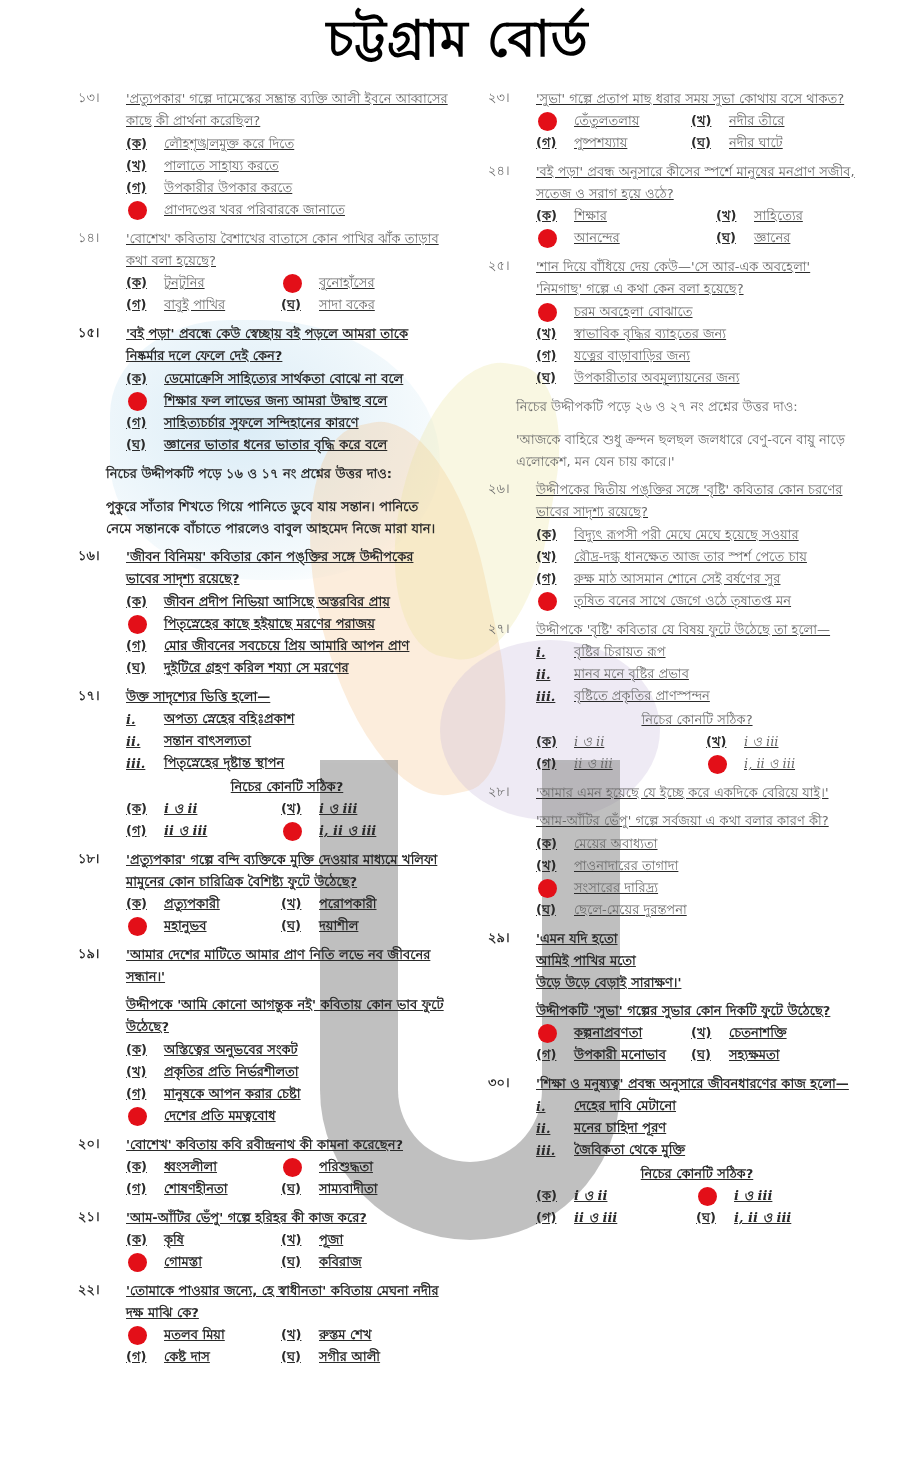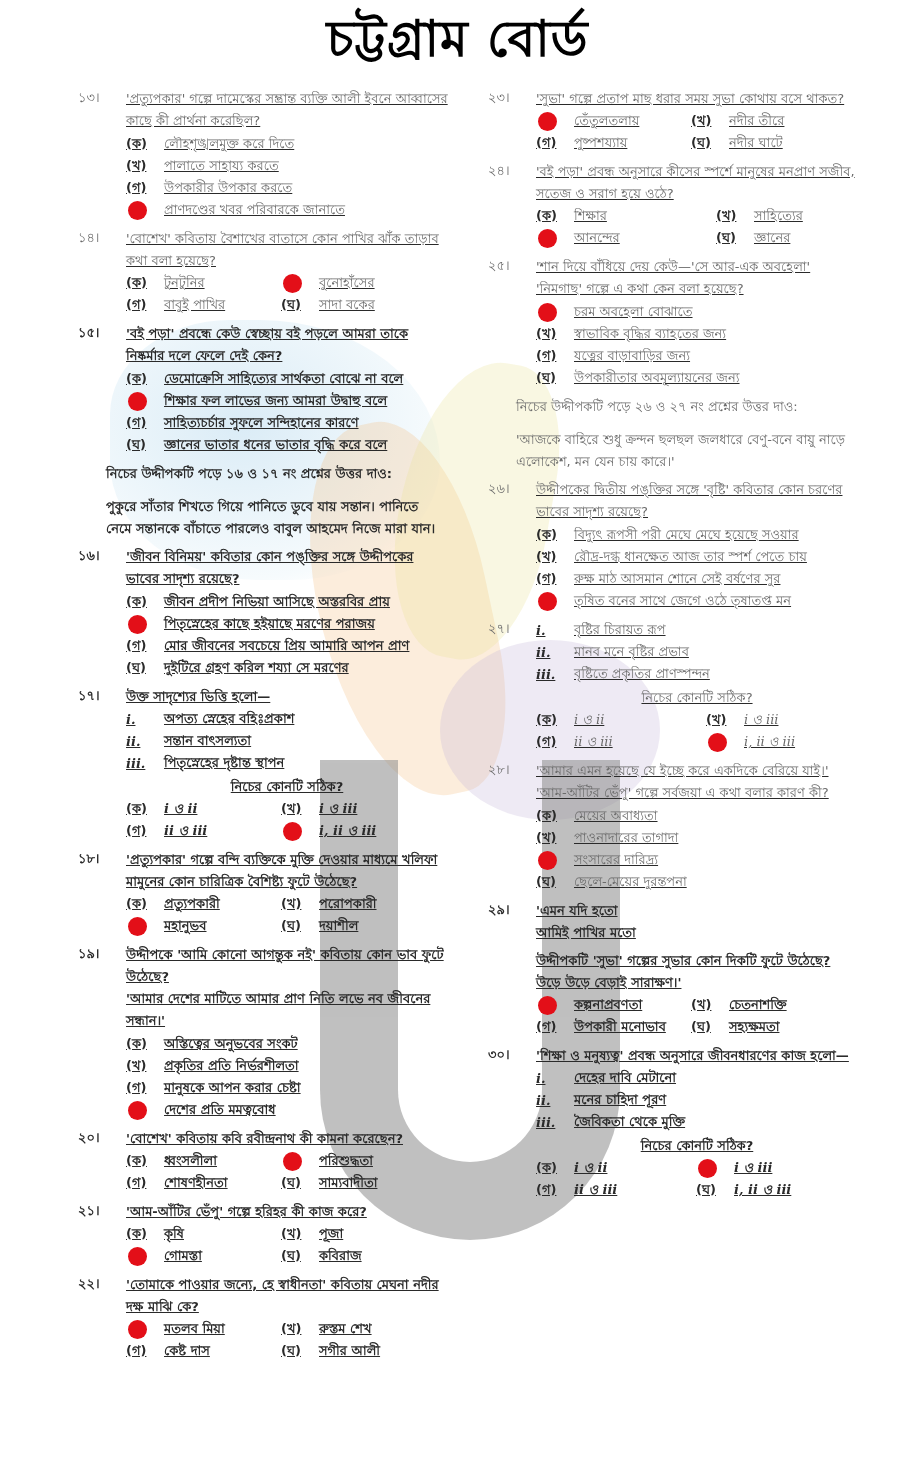--- a/index.html
+++ b/index.html
@@ -213,22 +213,22 @@
         </div>
       <div class="opt">
           <span class="opt-label">(ঘ)</span>
           <span class="opt-text">দয়াশীল</span>
         </div>
     </div>
   </div>
 
   <div class="q">
     <span class="qnum">১৯।</span>
+    <div class="qtext">'আমার দেশের মাটিতে আমার প্রাণ নিতি লভে নব জীবনের সন্ধান।'</div>
     <div class="qtext" style="margin-top:6px">উদ্দীপকে 'আমি কোনো আগন্তুক নই' কবিতায় কোন ভাব ফুটে উঠেছে?</div>
-    <div class="qtext">'আমার দেশের মাটিতে আমার প্রাণ নিতি লভে নব জীবনের সন্ধান।'</div>
     <div class="opts1">
       <div class="opt">
           <span class="opt-label">(ক)</span>
           <span class="opt-text">অস্তিত্বের অনুভবের সংকট</span>
         </div>
       <div class="opt">
           <span class="opt-label">(খ)</span>
           <span class="opt-text">প্রকৃতির প্রতি নির্ভরশীলতা</span>
         </div>
       <div class="opt">
@@ -404,20 +404,21 @@
         </div>
       <div class="opt">
           <span class="dot"></span>
           <span class="opt-text">তৃষিত বনের সাথে জেগে ওঠে তৃষাতপ্ত মন</span>
         </div>
     </div>
   </div>
 
   <div class="q light">
     <span class="qnum">২৭।</span>
+    <div class="qtext">উদ্দীপকে 'বৃষ্টি' কবিতার যে বিষয় ফুটে উঠেছে তা হলো—</div>
     <div class="roman">
         <span class="roman-label">i.</span>
         <span class="roman-text">বৃষ্টির চিরায়ত রূপ</span>
       </div>
     <div class="roman">
         <span class="roman-label">ii.</span>
         <span class="roman-text">মানব মনে বৃষ্টির প্রভাব</span>
       </div>
     <div class="roman">
         <span class="roman-label">iii.</span>
@@ -440,21 +441,21 @@
       <div class="opt">
           <span class="dot"></span>
           <span class="opt-text italic">i, ii ও iii</span>
         </div>
     </div>
   </div>
 
   <div class="q light">
     <span class="qnum">২৮।</span>
     <div class="qtext">'আমার এমন হয়েছে যে ইচ্ছে করে একদিকে বেরিয়ে যাই।'</div>
-    <div class="qtext" style="">'আম-আঁটির ভেঁপু' গল্পে সর্বজয়া এ কথা বলার কারণ কী?</div>
+    <div class="qtext" style="margin-top:6px">'আম-আঁটির ভেঁপু' গল্পে সর্বজয়া এ কথা বলার কারণ কী?</div>
     <div class="opts1">
       <div class="opt">
           <span class="opt-label">(ক)</span>
           <span class="opt-text">মেয়ের অবাধ্যতা</span>
         </div>
       <div class="opt">
           <span class="opt-label">(খ)</span>
           <span class="opt-text">পাওনাদারের তাগাদা</span>
         </div>
       <div class="opt">
@@ -465,22 +466,22 @@
           <span class="opt-label">(ঘ)</span>
           <span class="opt-text">ছেলে-মেয়ের দুরন্তপনা</span>
         </div>
     </div>
   </div>
 
   <div class="q">
     <span class="qnum">২৯।</span>
     <div class="qtext">'এমন যদি হতো</div>
     <div class="qtext">আমিই পাখির মতো</div>
+    <div class="qtext">উড়ে উড়ে বেড়াই সারাক্ষণ।'</div>
     <div class="qtext" style="margin-top:6px">উদ্দীপকটি 'সুভা' গল্পের সুভার কোন দিকটি ফুটে উঠেছে?</div>
-    <div class="qtext">উড়ে উড়ে বেড়াই সারাক্ষণ।'</div>
     <div class="grid2">
       <div class="opt">
           <span class="dot"></span>
           <span class="opt-text">কল্পনাপ্রবণতা</span>
         </div>
       <div class="opt">
           <span class="opt-label">(খ)</span>
           <span class="opt-text">চেতনাশক্তি</span>
         </div>
       <div class="opt">

